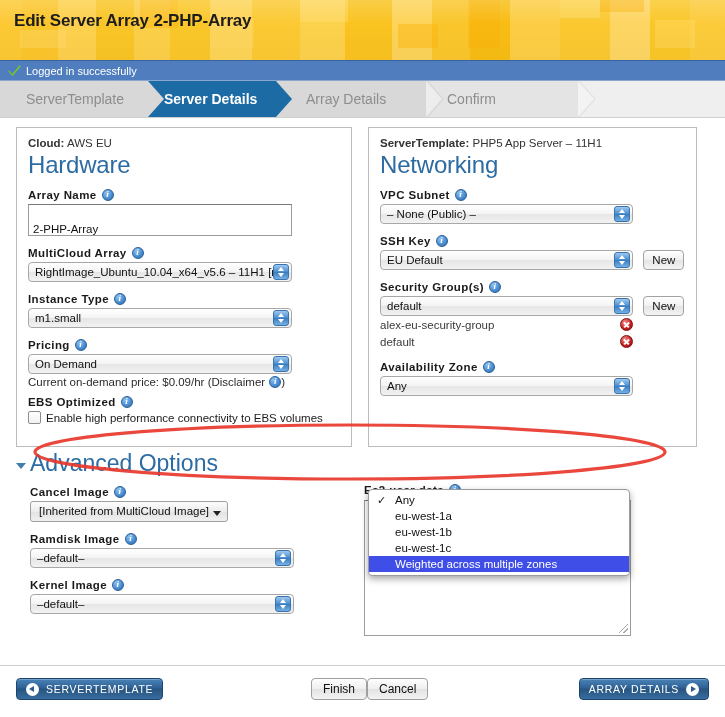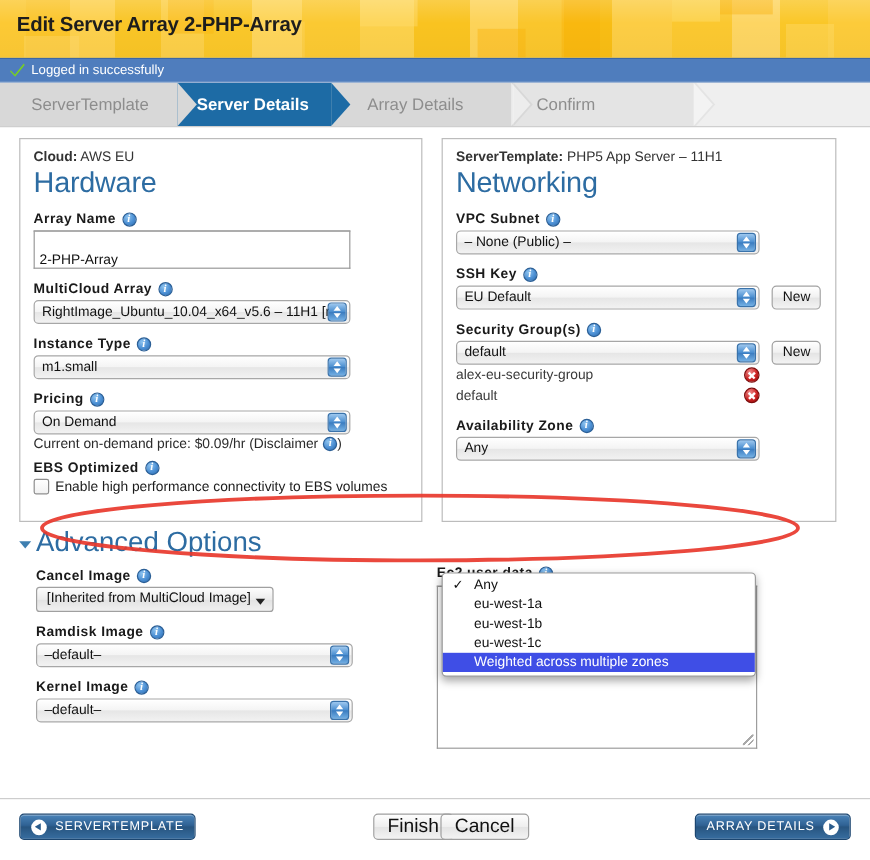--- a/index.html
+++ b/index.html
@@ -11,21 +11,21 @@
     font-family: "Liberation Sans", sans-serif;
     font-size: 12px;
     color: #222;
     position: relative;
     overflow: hidden;
   }
 
   
   .header {
     position: relative;
-    height: 48px;
+    height: 60px;
     background: #f8c62d;
     overflow: hidden;
   }
   .header .stripes {
     position: absolute; inset: 0;
     background:
       linear-gradient(to right,
         #fcc934 0px, #fcc934 22px,
         #fbc52b 22px, #fbc52b 58px,
         #fdd04c 58px, #fdd04c 96px,
@@ -442,21 +442,21 @@
   .navdot.left::after { left: 3px; border-right: 5px solid #2b5c8c; }
   .navdot.right::after { right: 3px; border-left: 5px solid #2b5c8c; }
 
   .btn-plain {
     position: absolute;
     top: 12px;
     height: 22px;
     border: 1px solid #9f9f9f;
     border-radius: 4px;
     background: linear-gradient(to bottom, #fefefe, #eeeeee 50%, #e3e3e3 51%, #f3f3f3);
-    font-size: 16px;
+    font-size: 12px;
     line-height: 20px;
     padding: 0 11px;
     color: #111;
     box-sizing: border-box;
   }
   #btn-finish { left: 311px; }
   #btn-cancel { left: 367px; }
 </style>
 </head>
 <body>

